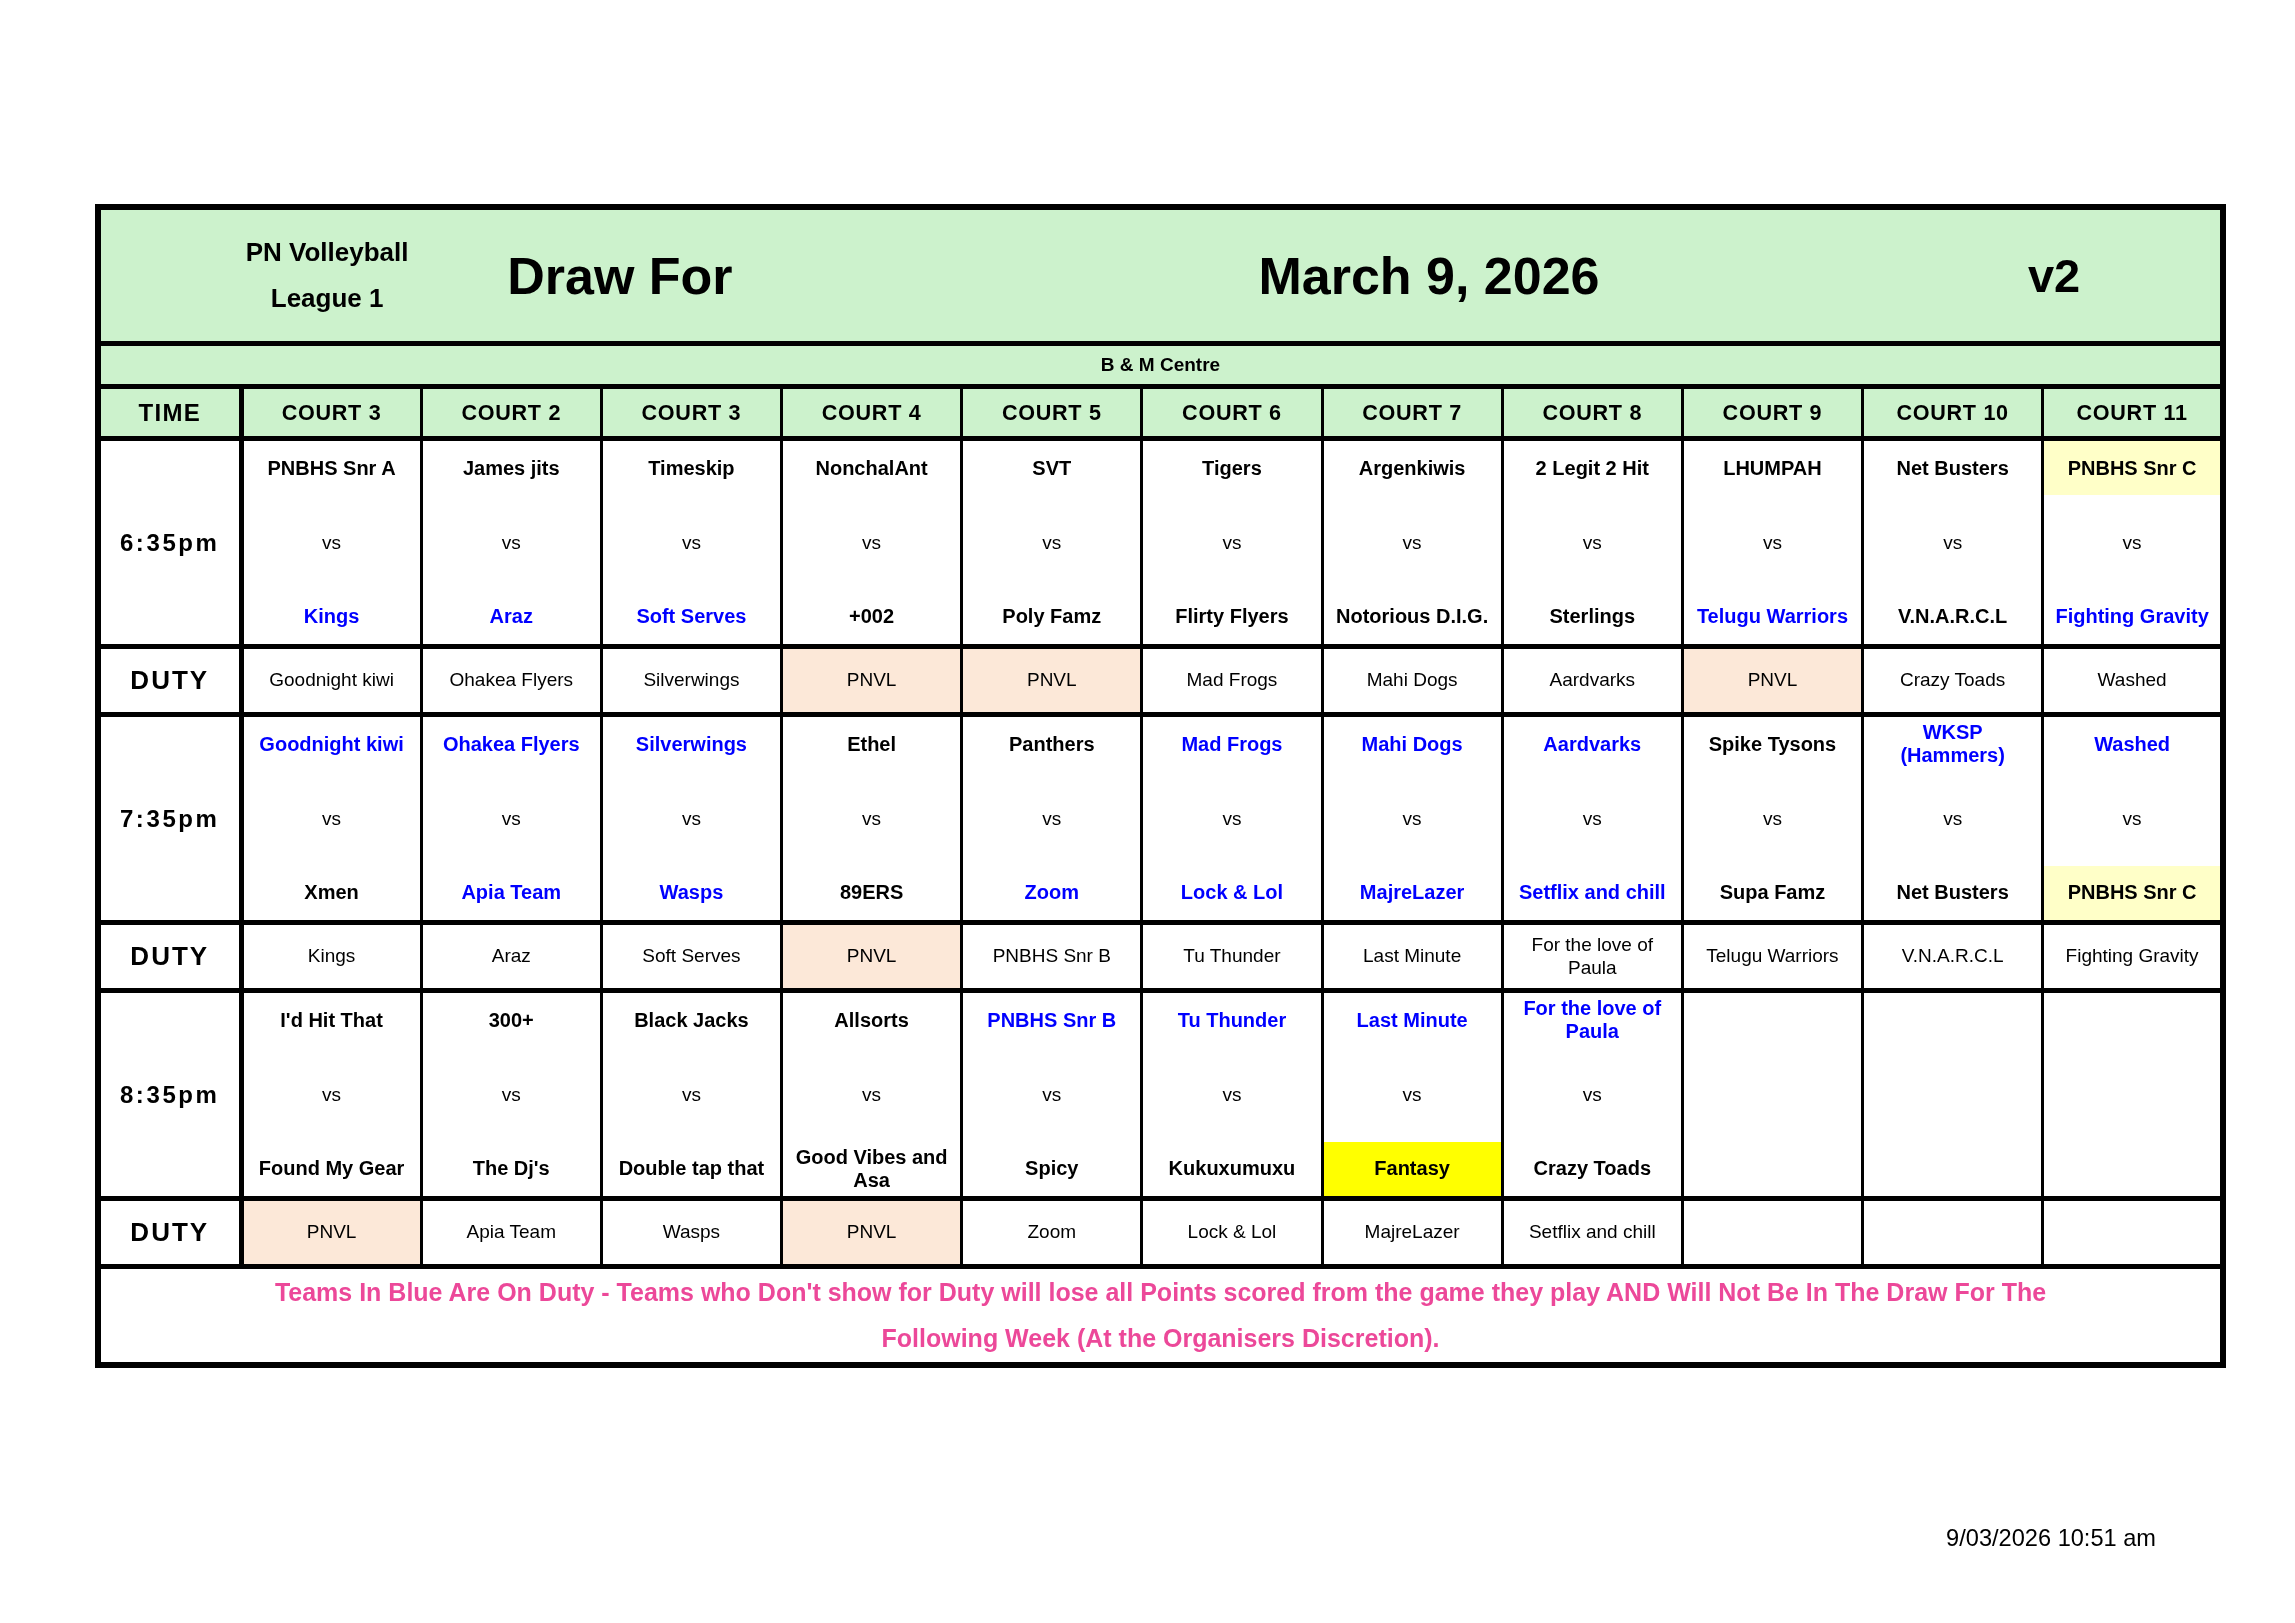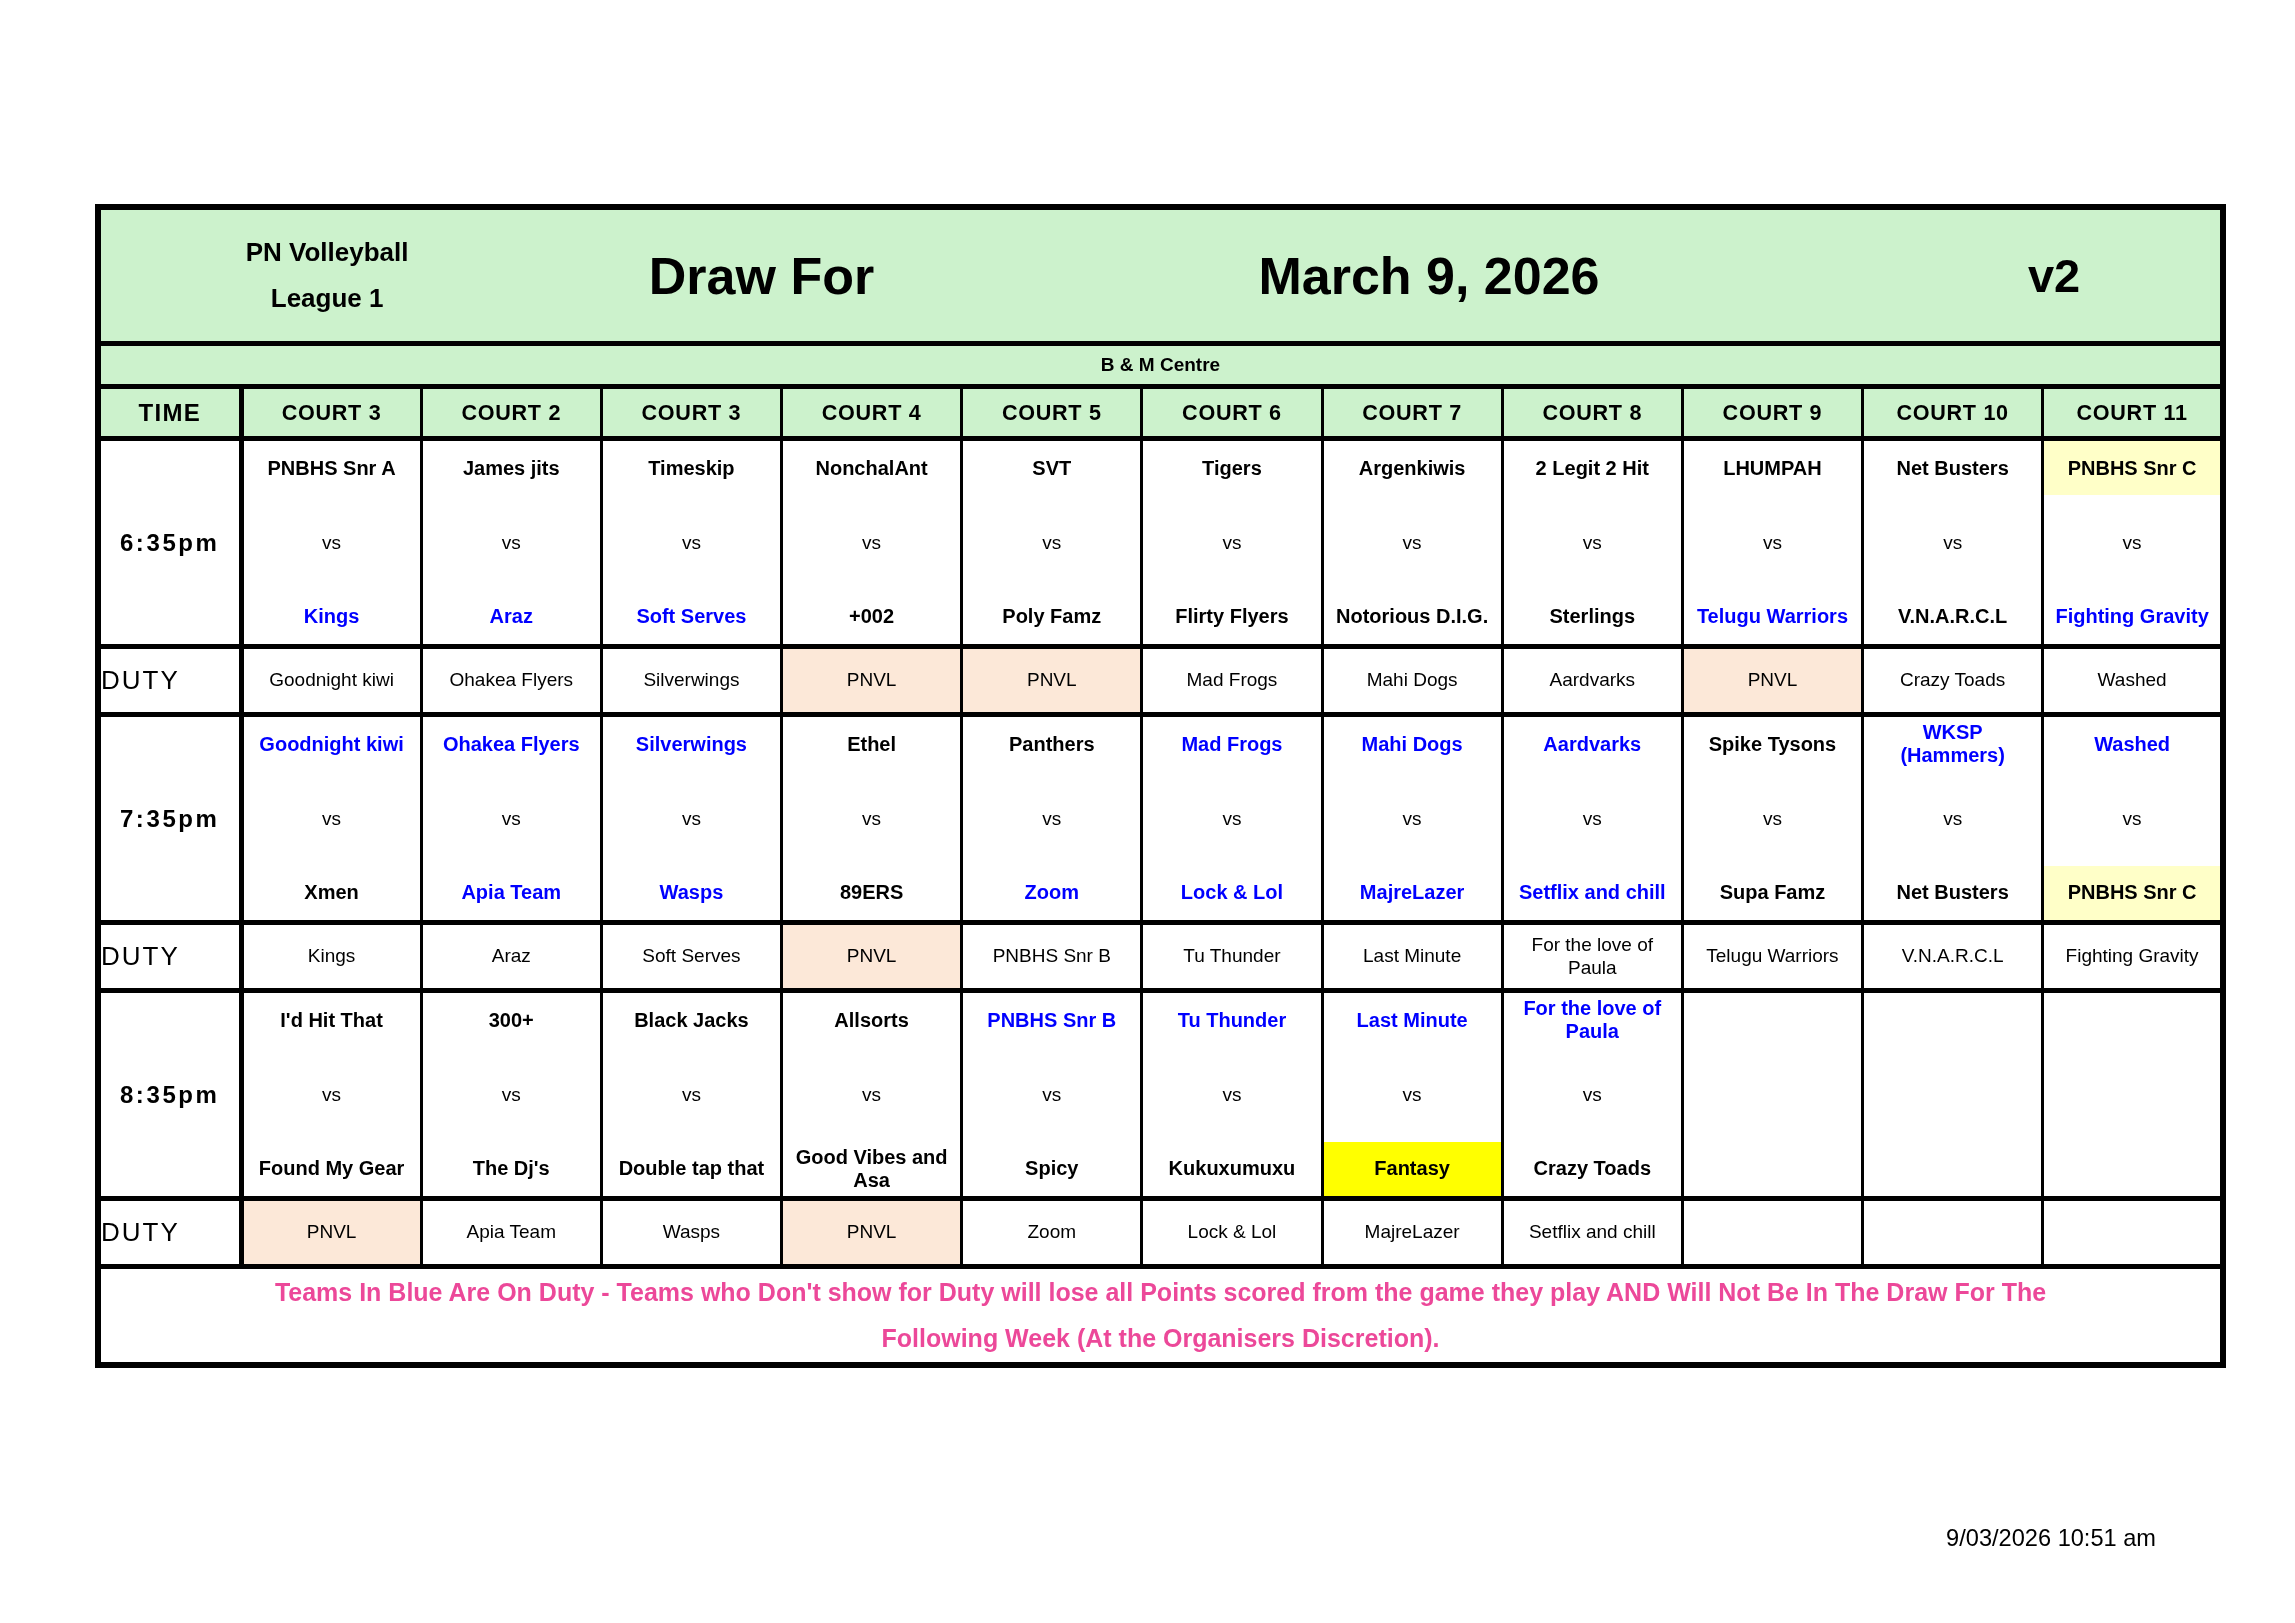--- a/index.html
+++ b/index.html
@@ -24,33 +24,33 @@
   .row-duty   td{height:63px;}
   .row-note   td{height:90px;}
   .row-banner td{height:47px;}
 
   
   .row-title td,.row-venue td,.row-cols td{background:#CCF2CC;}
 
   
   .title-flex{display:flex;width:100%;height:100%;align-items:center;padding-left:46px;}
   .t-league{width:17%;text-align:center;font-weight:bold;font-size:26px;line-height:1.75;}
-  .t-draw  {width:24%;text-align:center;font-weight:bold;font-size:52px;}
+  .t-draw  {width:24%;text-align:left;font-weight:bold;font-size:52px;}
   .t-date  {width:39%;text-align:center;font-weight:bold;font-size:52px;}
   .t-ver   {width:20%;text-align:center;font-weight:bold;font-size:47px;}
 
   .venue-cell{text-align:center;font-weight:bold;font-size:19px;}
 
   
   .row-cols td{text-align:center;font-weight:bold;font-size:21.6px;letter-spacing:0.7px;}
   .row-cols td.col-time{font-size:24px;letter-spacing:1.3px;}
 
   
   .time-cell{text-align:center;font-weight:bold;font-size:24px;letter-spacing:2.6px;background:#fff;}
-  .duty-label{text-align:left;font-weight:normal;font-size:26px;letter-spacing:2px;background:#fff;}
+  .duty-label{text-align:center;font-weight:bold;font-size:26px;letter-spacing:2px;background:#fff;}
 
   
   .match-cell{vertical-align:top;background:#fff;}
   .match-inner{display:flex;flex-direction:column;height:203px;gap:20px;}
   .m-sec{flex:1;display:flex;align-items:center;justify-content:center;
          text-align:center;padding:0 5.9px;line-height:1.15;}
   .m-team{font-weight:bold;font-size:20px;}
   .m-mid{font-size:19px;}
   .blue{color:#0000FF;}
   .hl-pale{background:#FFFFC8;}

